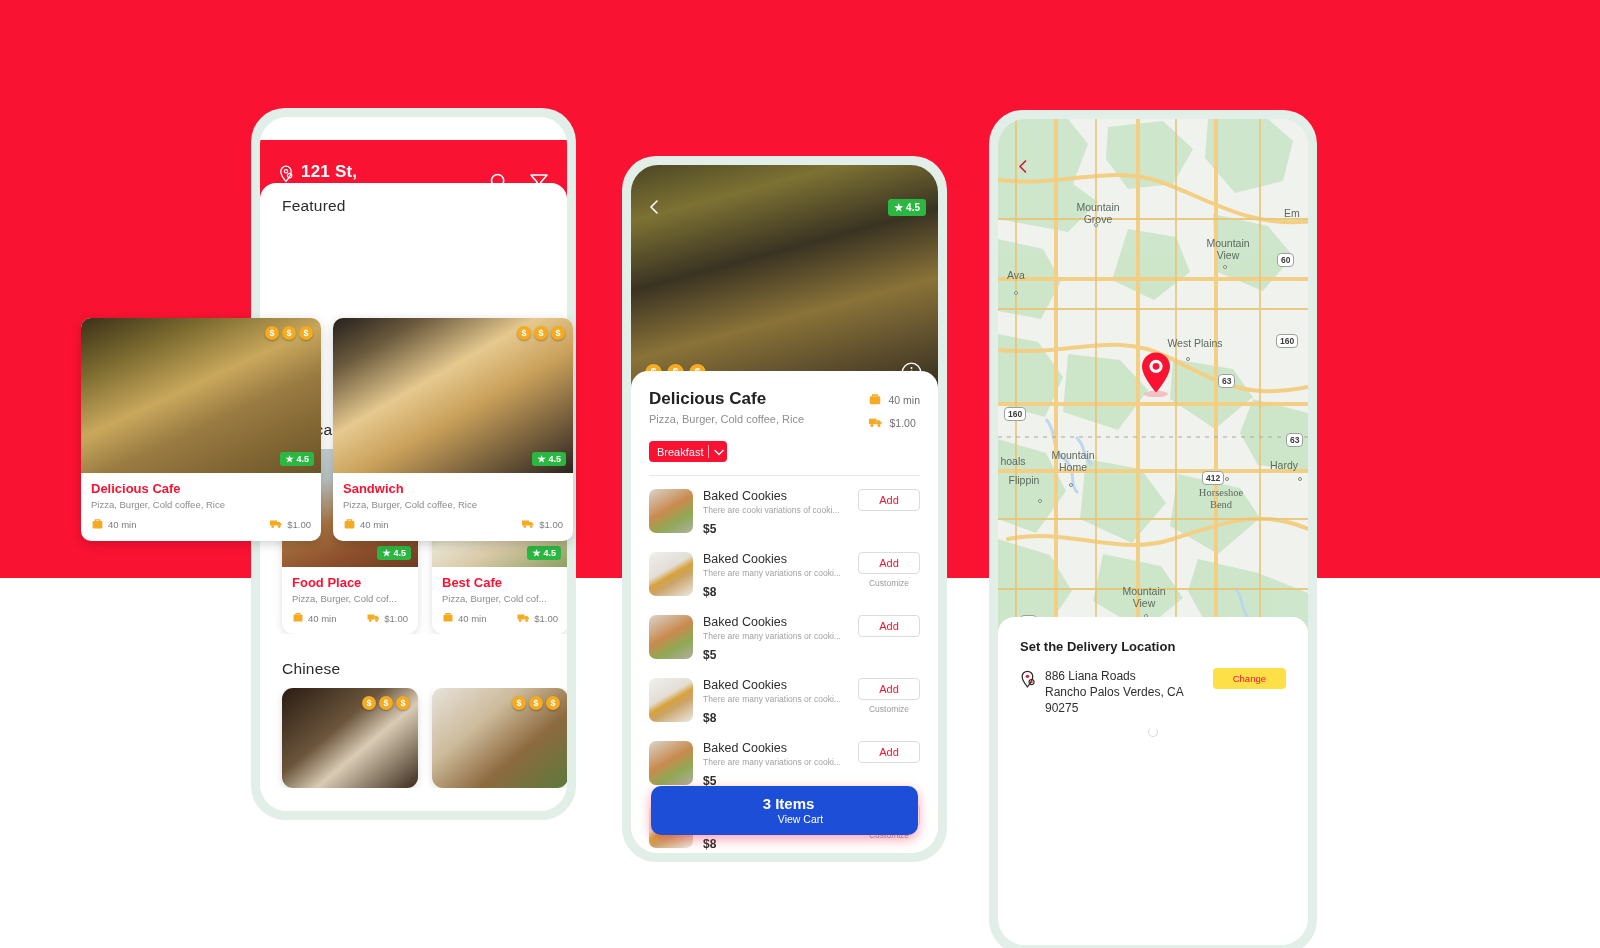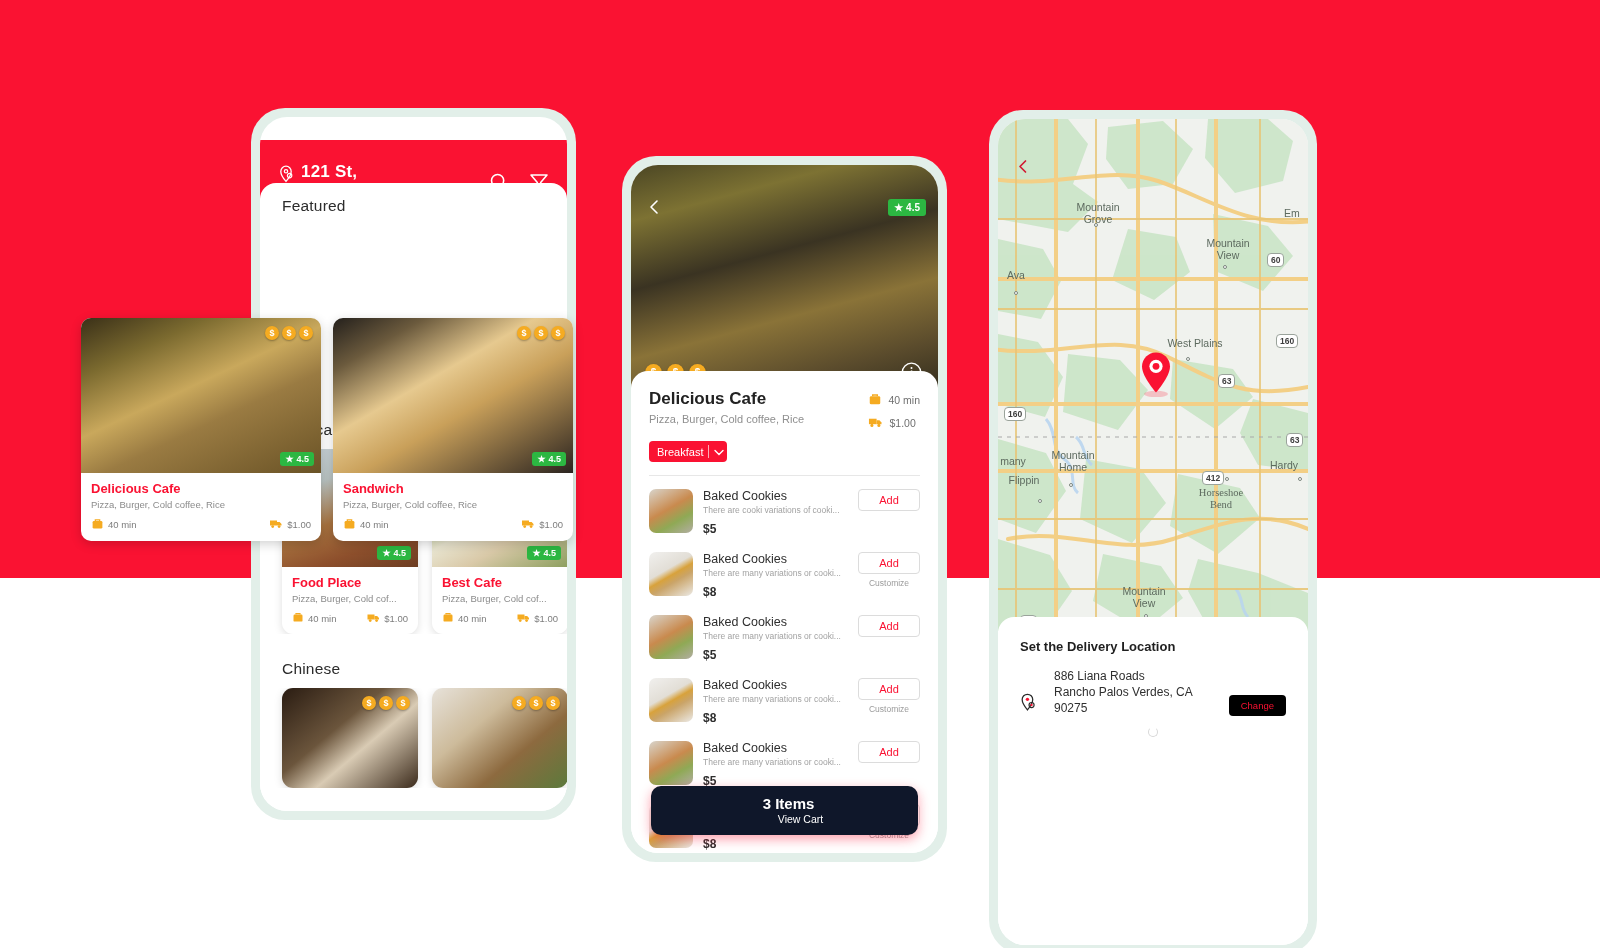--- a/index.html
+++ b/index.html
@@ -63,38 +63,38 @@
   .menu-list{ margin-top:4px; }
   .menu-item{ display:flex; align-items:flex-start; gap:10px; padding:9px 18px 7px 18px;}
   .mi-img{ width:44px; height:44px; border-radius:7px; background-size:cover; background-position:center; flex:0 0 auto;}
   .mi-mid{ flex:1; min-width:0;}
   .mi-name{ font-size:12.5px; color:#2e2e2e;}
   .mi-desc{ font-size:8.5px; color:#a2a2a2; margin-top:2px; white-space:nowrap; overflow:hidden;}
   .mi-price{ font-size:12px; font-weight:bold; color:#2e2e2e; margin-top:7px;}
   .mi-right{ width:62px; flex:0 0 auto; text-align:center;}
   .add-btn{ display:block; width:62px; border:1px solid #dcdcdc; border-radius:4px; background:#fff; color:#fa1232; font-size:11px; padding:4px 0; font-family:inherit;}
   .cust{ font-size:8.5px; color:#9b9b9b; margin-top:4px; display:block;}
-  .cart-bar{ position:absolute; left:20px; right:20px; bottom:18px; background:#0f172a; border-radius:10px; text-align:center; padding:9px 0 10px 8px; box-shadow:0 4px 12px rgba(250,18,50,.4);}
+  .cart-bar{ position:absolute; left:20px; right:20px; bottom:18px; background:#1d4ed8; border-radius:10px; text-align:center; padding:9px 0 10px 8px; box-shadow:0 4px 12px rgba(250,18,50,.4);}
   .cart-items{ color:#fff; font-size:15px; font-weight:bold;}
   .cart-sub{ color:#fff; font-size:10.5px; margin-top:1px;margin-left:24px;}
 
   
   #phone3{ left:989px; top:110px; width:328px; height:844px; }
   .p3-map{ position:absolute; left:0; top:0; right:0; height:512px; background:#eef3ec; overflow:hidden;}
   .map-svg{ position:absolute; left:0; top:0;}
   .map-back{ position:absolute; left:18px; top:40px; width:15px; height:15px; z-index:4;}
   .pin{ position:absolute; left:141px; top:232px; z-index:5;}
   .map-lbl{ position:absolute; font-size:10.5px; color:#5d6a5f; white-space:pre; text-align:center; line-height:12px; font-family:"Liberation Sans", sans-serif;}
   .shield{ position:absolute; background:#fff; border:1.3px solid #9aa39b; border-radius:4px; font-size:8.5px; color:#3d3d3d; padding:1px 3px; font-weight:bold;}
   .map-dot{ position:absolute; width:4px; height:4px; border:1px solid #7b857d; border-radius:50%; background:#fff;}
   .p3-sheet{ position:absolute; left:0; right:0; top:498px; bottom:0; background:#fff; border-radius:16px 16px 0 0; padding:22px 22px 0 22px;}
   .p3-title{ font-size:13px; font-weight:bold; color:#1f1f1f;}
-  .p3-addr-row{ display:flex; align-items:flex-end; gap:17px; margin-top:14px;}
+  .p3-addr-row{ display:flex; align-items:flex-start; gap:8px; margin-top:14px;}
   .p3-addr{ font-size:12px; color:#2f2f2f; line-height:16px; flex:1;}
-  .change-btn{ background:#000000; color:#fa1232; border:none; font-size:9.5px; border-radius:4px; padding:5px 12px; font-family:inherit;}
+  .change-btn{ background:#fde047; color:#fa1232; border:none; font-size:9.5px; border-radius:4px; padding:5px 20px; font-family:inherit;}
   .pay-btn{ position:absolute; left:22px; right:22px; top:128px; background:#fa1232; color:#fff; border:none; border-radius:10px; font-size:15px; font-weight:bold; padding:15px 0; font-family:inherit; box-shadow:0 6px 16px rgba(250,18,50,.35);}
   .spinner{ width:10px;height:10px;border:1.3px solid #d8d8d8;border-radius:50%;border-top-color:transparent;margin:11px auto 0 auto;}
 </style>
 </head>
 <body>
 
 <div class="red-bg"></div>
 
 <div class="phone" id="phone1">
   <div class="phone-inner">
@@ -516,40 +516,40 @@
 
       <div class="map-lbl" style="left:60px;top:82px;width:80px;">Mountain
 Grove</div>
       <div class="map-lbl" style="left:-2px;top:150px;width:40px;">Ava</div>
       <div class="map-lbl" style="left:190px;top:118px;width:80px;">Mountain
 View</div>
       <div class="map-lbl" style="left:286px;top:88px;width:30px;text-align:left;">Em</div>
       <div class="map-lbl" style="left:152px;top:218px;width:90px;">West Plains</div>
       <div class="map-lbl" style="left:35px;top:330px;width:80px;">Mountain
 Home</div>
-      <div class="map-lbl" style="left:-10px;top:336px;width:50px;">many</div>
+      <div class="map-lbl" style="left:-10px;top:336px;width:50px;">hoals</div>
       <div class="map-lbl" style="left:-2px;top:355px;width:56px;">Flippin</div>
       <div class="map-lbl" style="left:178px;top:368px;width:90px;font-family:Liberation Serif, serif;">Horseshoe
 Bend</div>
       <div class="map-lbl" style="left:272px;top:340px;width:50px;text-align:left;">Hardy</div>
       <div class="map-lbl" style="left:106px;top:466px;width:80px;">Mountain
 View</div>
       <div class="map-lbl" style="left:222px;top:505px;width:80px;">Batesville</div>
 
       <div class="map-dot" style="left:96px;top:104px;"></div>
       <div class="map-dot" style="left:16px;top:172px;"></div>
       <div class="map-dot" style="left:225px;top:146px;"></div>
       <div class="map-dot" style="left:188px;top:238px;"></div>
       <div class="map-dot" style="left:71px;top:364px;"></div>
       <div class="map-dot" style="left:40px;top:380px;"></div>
       <div class="map-dot" style="left:227px;top:358px;"></div>
       <div class="map-dot" style="left:300px;top:358px;"></div>
       <div class="map-dot" style="left:146px;top:495px;"></div>
 
-      <span class="shield" style="left:269px;top:134px;">60</span>
+      <span class="shield" style="left:279px;top:134px;">60</span>
       <span class="shield" style="left:278px;top:215px;">160</span>
       <span class="shield" style="left:220px;top:255px;">63</span>
       <span class="shield" style="left:6px;top:288px;">160</span>
       <span class="shield" style="left:288px;top:314px;">63</span>
       <span class="shield" style="left:204px;top:352px;">412</span>
       <span class="shield" style="left:22px;top:496px;">65</span>
 
       <span class="pin">
         <svg width="34" height="46" viewBox="0 0 34 46">
             <ellipse cx="17" cy="43" rx="12" ry="3.2" fill="#fa1232" opacity="0.22"></ellipse>

